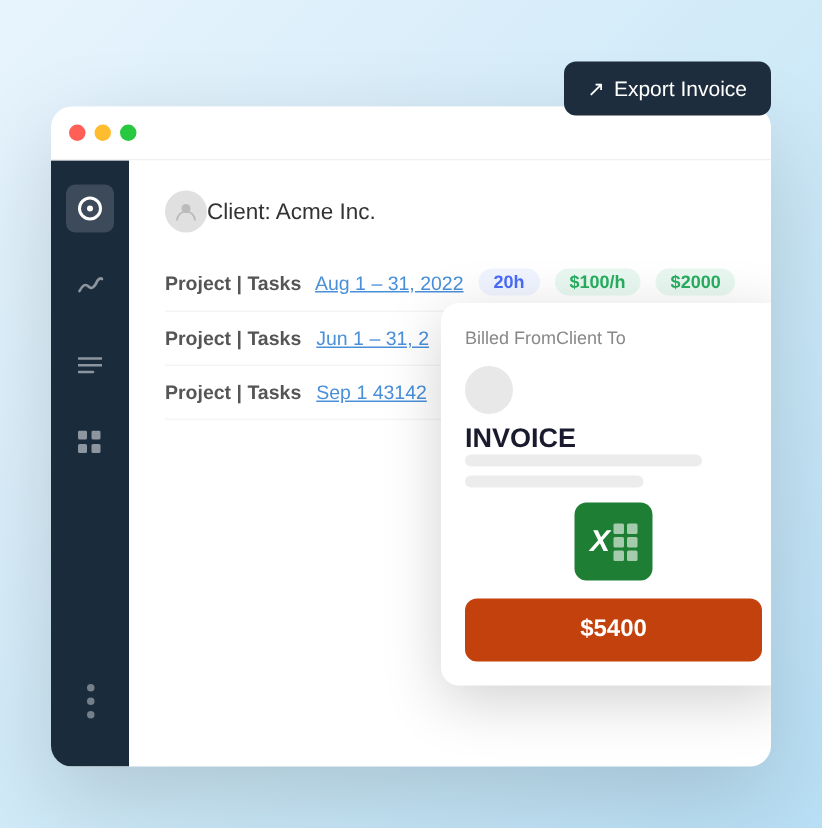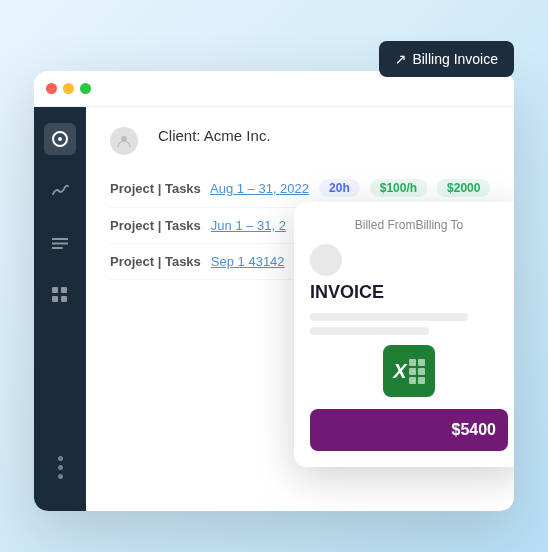--- a/index.html
+++ b/index.html
@@ -133,22 +133,22 @@
 
     .page-title {
       font-size: 22px;
       font-weight: 700;
       color: #1a1a2e;
       margin-bottom: 14px;
     }
 
     .client-row {
       display: flex;
-      align-items: flex-start;
-      gap: 20px;
+      align-items: center;
+      gap: 0;
       margin-bottom: 14px;
     }
 
     .client-avatar {
       width: 28px;
       height: 28px;
       border-radius: 50%;
       background: #e0e0e0;
       display: flex;
       align-items: center;
@@ -220,21 +220,21 @@
       width: 230px;
       background: #fff;
       border-radius: 12px;
       box-shadow: 0 10px 40px rgba(0,0,0,0.18);
       padding: 16px;
       z-index: 20;
     }
 
     .invoice-popup-header {
       display: flex;
-      justify-content: center;
+      justify-content: flex-start;
       margin-bottom: 12px;
     }
 
     .invoice-popup-header .col-label {
       font-size: 12px;
       color: #888;
       font-weight: 500;
     }
 
     .invoice-avatar {
@@ -242,21 +242,20 @@
       height: 32px;
       border-radius: 50%;
       background: #e8e8e8;
       margin-bottom: 6px;
     }
 
     .invoice-title {
       font-size: 18px;
       font-weight: 700;
       color: #1a1a2e;
-      margin-bottom: 10px;
     }
 
     .invoice-line {
       height: 8px;
       background: #ececec;
       border-radius: 4px;
       margin-bottom: 6px;
     }
 
     .invoice-line.short { width: 60%; }
@@ -290,43 +289,43 @@
 
     .excel-cell {
       width: 7px;
       height: 7px;
       background: rgba(255,255,255,0.6);
       border-radius: 1px;
     }
 
     .total-btn {
       width: 100%;
-      background: #701a75;
+      background: #c2410c;
       color: #fff;
       border: none;
       border-radius: 8px;
       padding: 12px;
       font-size: 16px;
       font-weight: 700;
       cursor: pointer;
-      text-align: right;
+      text-align: center;
     }
 
     .row3-partial {
       color: #bbb;
     }
   </style>
 </head>
 <body>
 
 <div class="outer-wrapper">
 
   <button class="export-btn">
     <span>↗</span>
-    <span>Billing Invoice</span>
+    <span>Export Invoice</span>
   </button>
 
   <div class="window">
 
     <div class="title-bar">
       <div class="dot dot-red"></div>
       <div class="dot dot-yellow"></div>
       <div class="dot dot-green"></div>
     </div>
 
@@ -391,21 +390,21 @@
       </div>
 
       <div class="billing-row row3-partial">
         <span class="project-label">Project | Tasks</span>
         <span class="date-range">Sep 1 43142</span>
       </div>
 
       <div class="invoice-popup">
         <div class="invoice-popup-header">
           <span class="col-label">Billed From</span>
-          <span class="col-label">Billing To</span>
+          <span class="col-label">Client To</span>
         </div>
         <div class="invoice-avatar"></div>
         <div class="invoice-title">INVOICE</div>
         <div class="invoice-line medium"></div>
         <div class="invoice-line short"></div>
 
         
         <div class="excel-badge">
           <span style="font-size:20px;font-weight:900;font-style:italic;">X</span>
           <div class="grid-lines">

